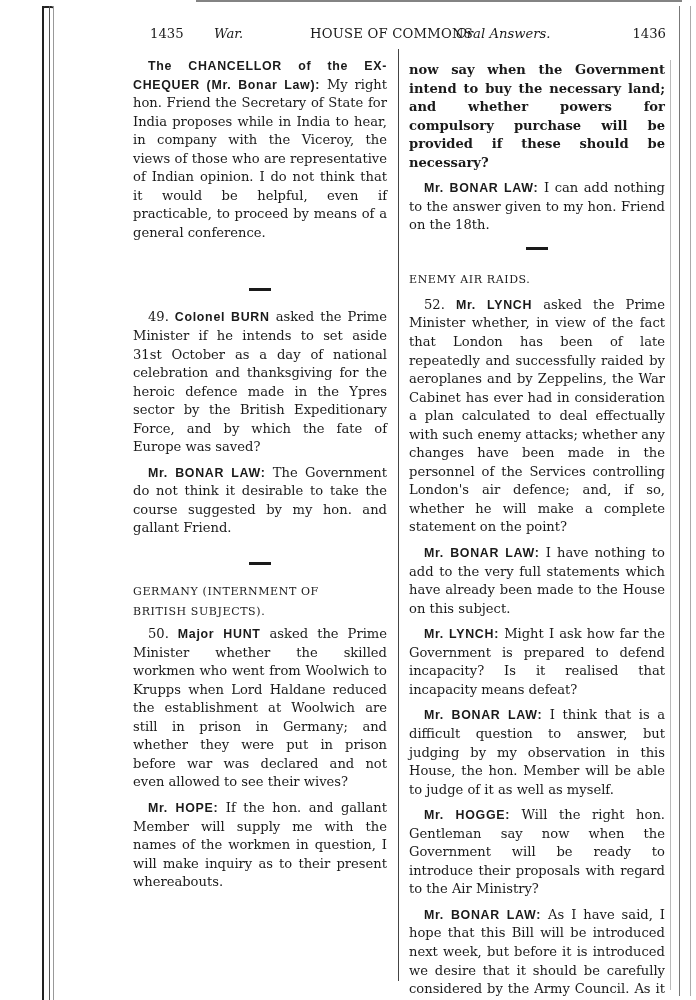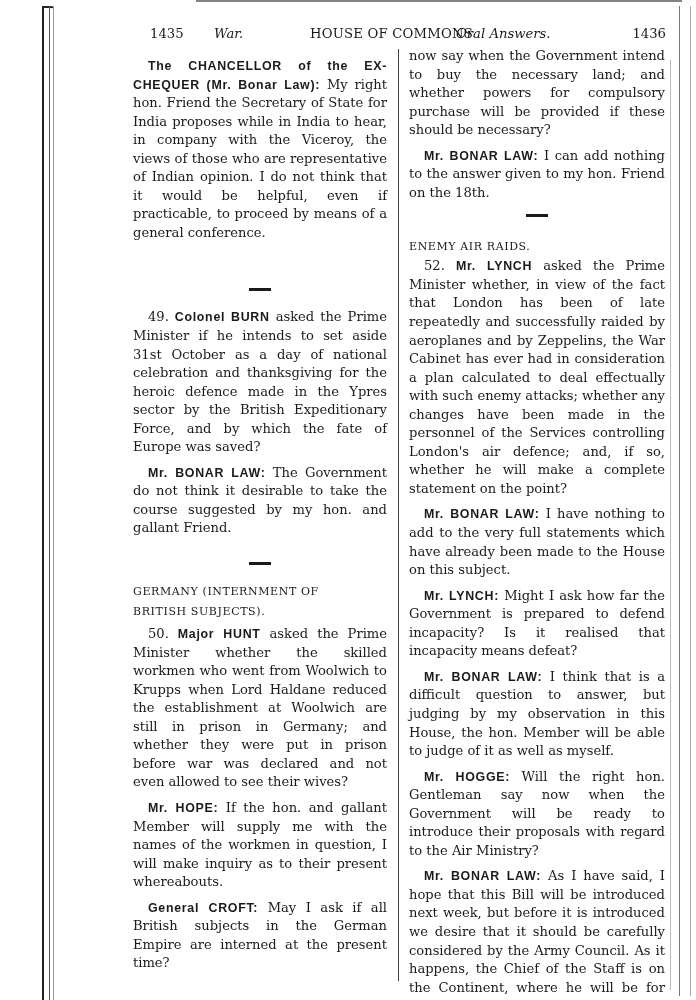--- a/index.html
+++ b/index.html
@@ -47,21 +47,21 @@
   .h-center { left: 176px; letter-spacing: 0.2px; }
   .h-right-title { left: 322px; font-style: italic; }
   .h-right-num { right: 0; }
 
   .col { position: absolute; top: 45px; font-size: 13.1px; line-height: 18.55px; }
   .col-left { left: 133px; width: 254px; }
   .col-right { left: 409px; width: 256px; }
 
   .col p { margin: 0; text-align: justify; hyphens: manual; }
   .col p.para { text-indent: 15px; margin-top: 7px; }
-  .col p.cont { text-indent: 0; margin-top: 2px; }
+  .col p.cont { text-indent: 0; margin-top: 16px; font-weight: bold; }
   .speaker {
     font-family: "Liberation Sans", "DejaVu Sans", sans-serif;
     font-weight: bold; letter-spacing: 0.7px; font-size: 12.4px;
   }
   .heading {
     text-align: center; font-size: 11px; letter-spacing: 0.6px; line-height: 20px;
     margin: 0;
   }
   .sep {
     width: 22px; height: 3px; background: #1a1a1a; margin: 0 auto;
@@ -121,40 +121,36 @@
   </p>
   <p class="para" style="margin-top:3px;">
     <span>50.</span>
     <span class="speaker">Major HUNT</span>
     <span>asked the Prime Minister whether the skilled workmen who went from Woolwich to Krupps when Lord Haldane reduced the establishment at Woolwich are still in prison in Germany; and whether they were put in prison before war was declared and not even allowed to see their wives?</span>
   </p>
   <p class="para">
     <span class="speaker">Mr. HOPE:</span>
     <span>If the hon. and gallant Member will supply me with the names of the workmen in question, I will make inquiry as to their present whereabouts.</span>
   </p>
-  <p class="para">
-    <span class="speaker">General CROFT:</span>
-    <span>May I ask if all British subjects in the German Empire are interned at the present time?</span>
-  </p>
 
 </div>
 
 <div class="col col-right">
   <p class="cont">now say when the Government intend to buy the necessary land; and whether powers for compulsory purchase will be provided if these should be necessary?</p>
   <p class="para">
     <span class="speaker">Mr. BONAR LAW:</span>
     <span>I can add nothing to the answer given to my hon. Friend on the 18th.</span>
   </p>
 
   <div style="height:12px;"></div>
   <div class="sep"></div>
   <div style="height:20px;"></div>
 
   <p class="heading">ENEMY AIR RAIDS.</p>
-  <p class="para" style="margin-top:0;">
+  <p class="para" style="margin-top:6px;">
     <span>52.</span>
     <span class="speaker">Mr. LYNCH</span>
     <span>asked the Prime Minister whether, in view of the fact that London has been of late repeatedly and successfully raided by aeroplanes and by Zeppelins, the War Cabinet has ever had in consideration a plan calculated to deal effectually with such enemy attacks; whether any changes have been made in the personnel of the Services controlling London's air defence; and, if so, whether he will make a complete statement on the point?</span>
   </p>
   <p class="para">
     <span class="speaker">Mr. BONAR LAW:</span>
     <span>I have nothing to add to the very full statements which have already been made to the House on this subject.</span>
   </p>
   <p class="para">
     <span class="speaker">Mr. LYNCH:</span>

